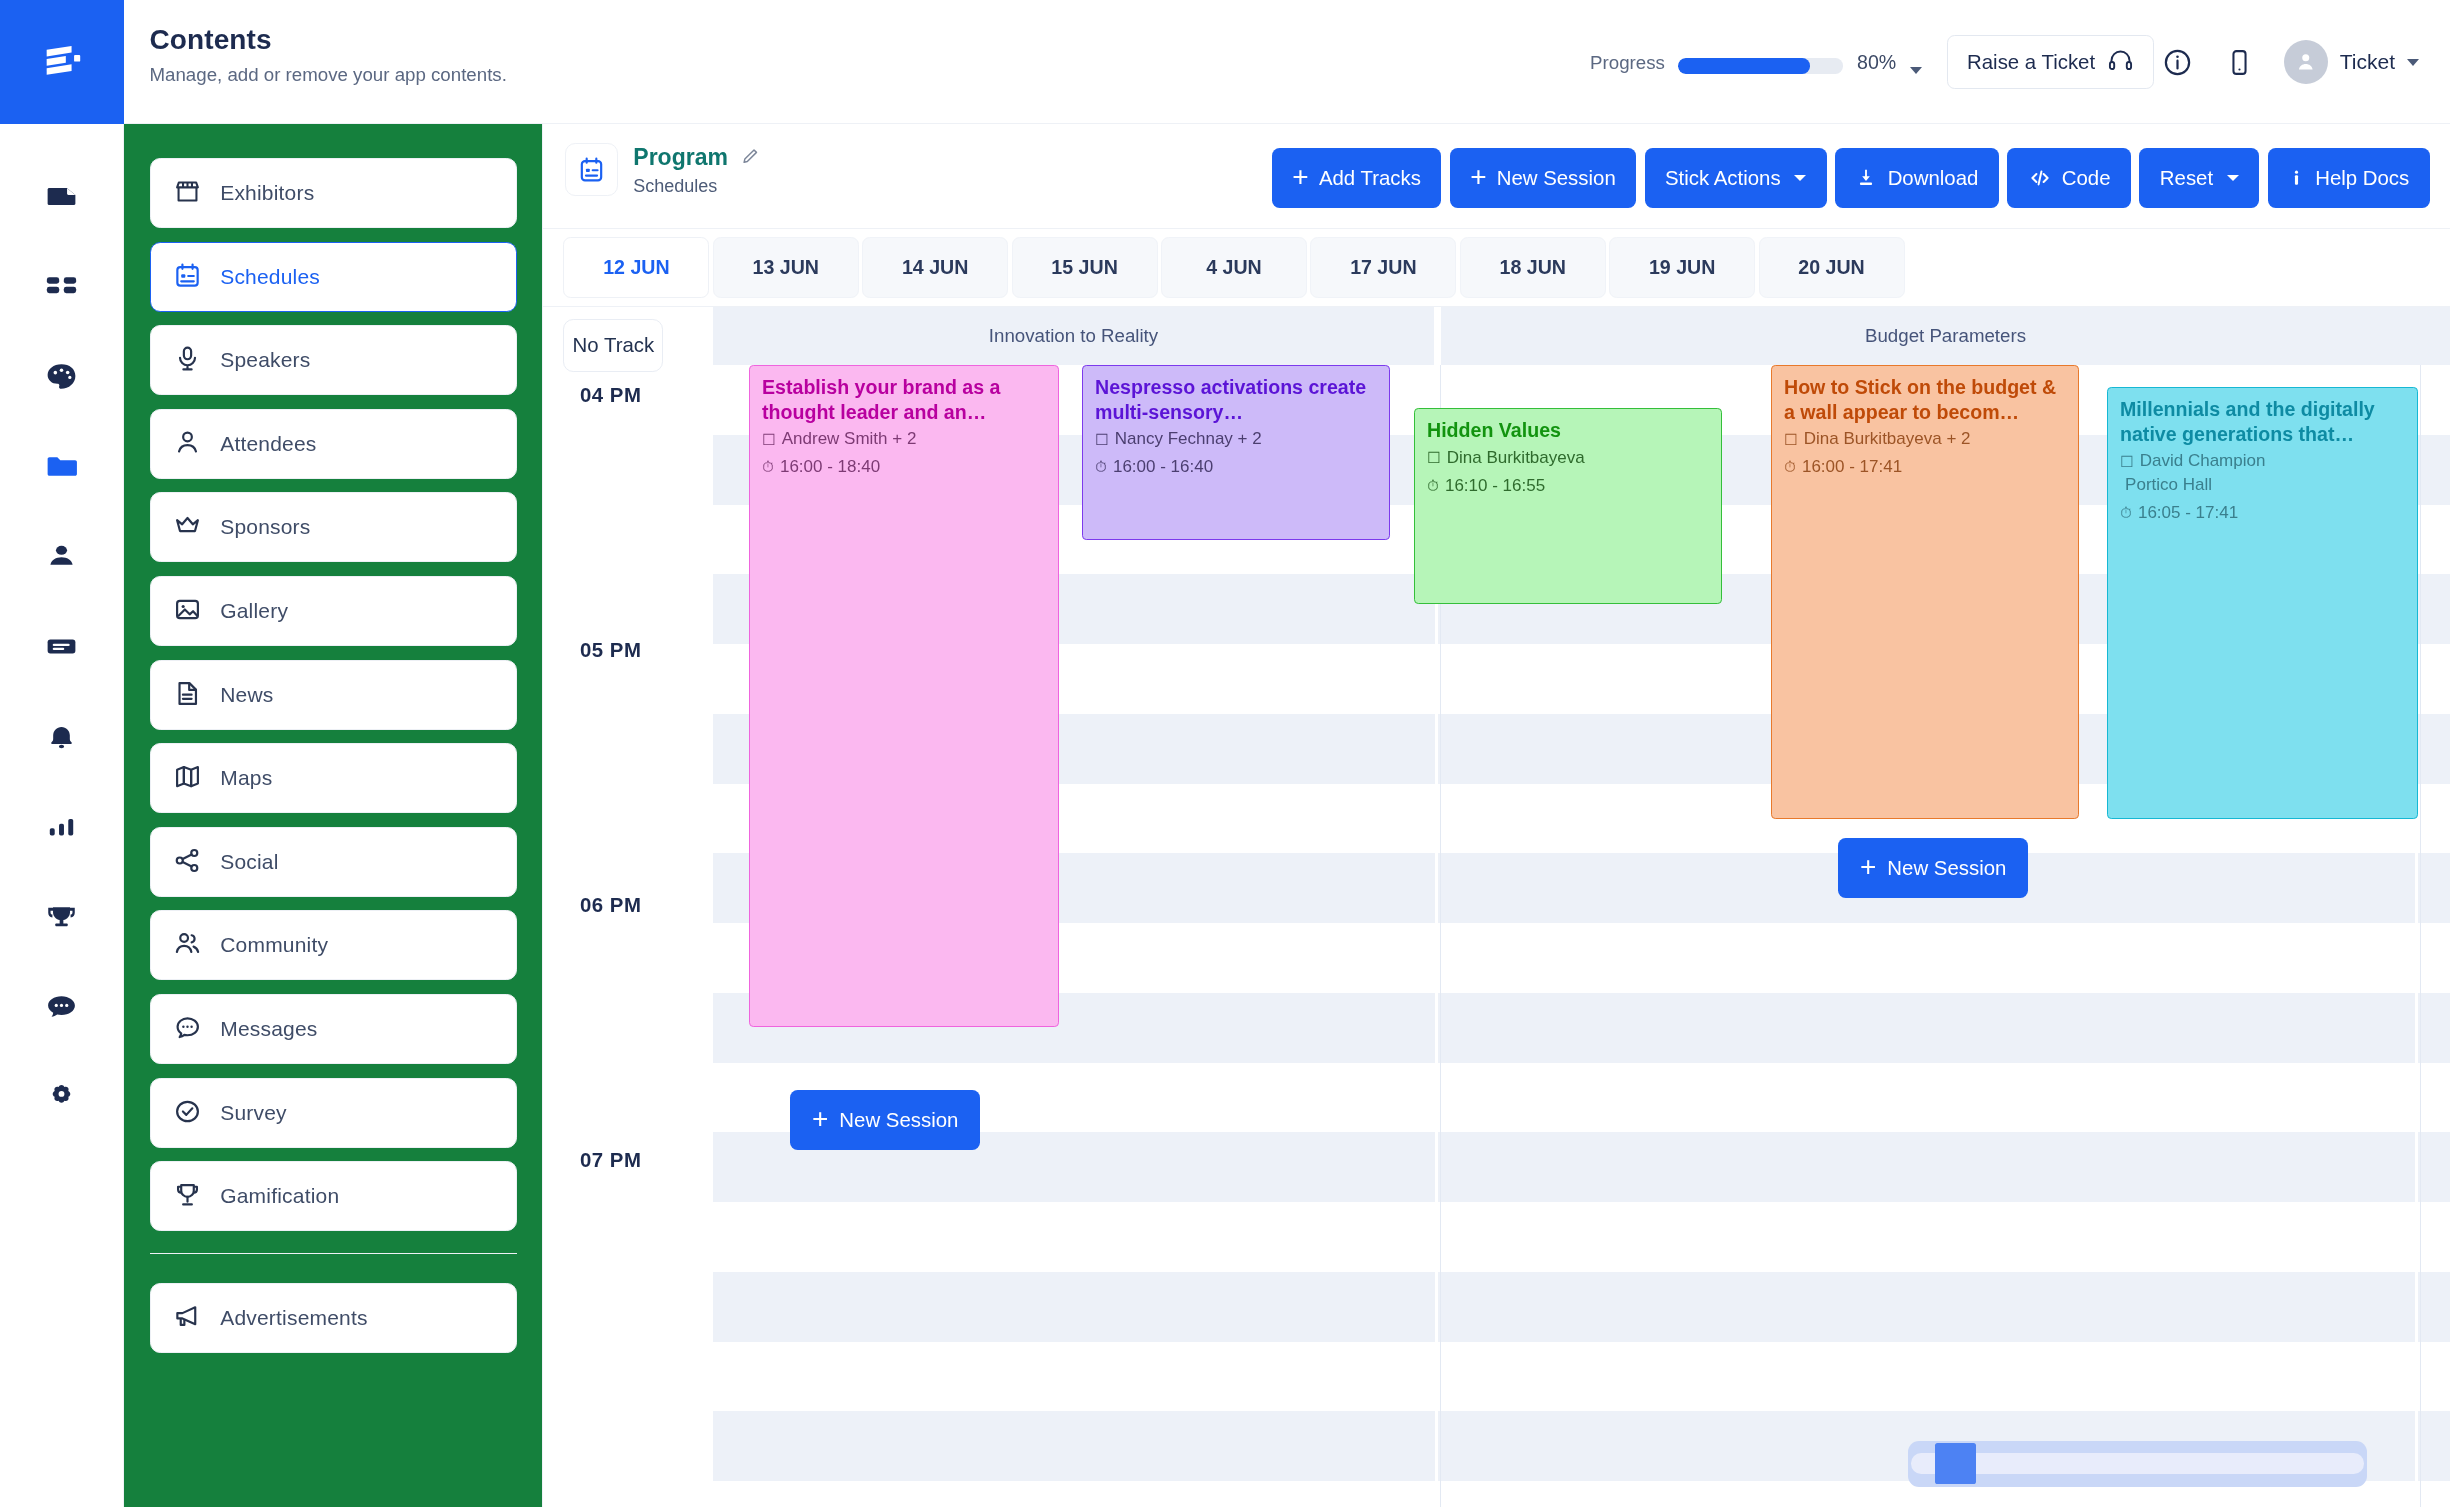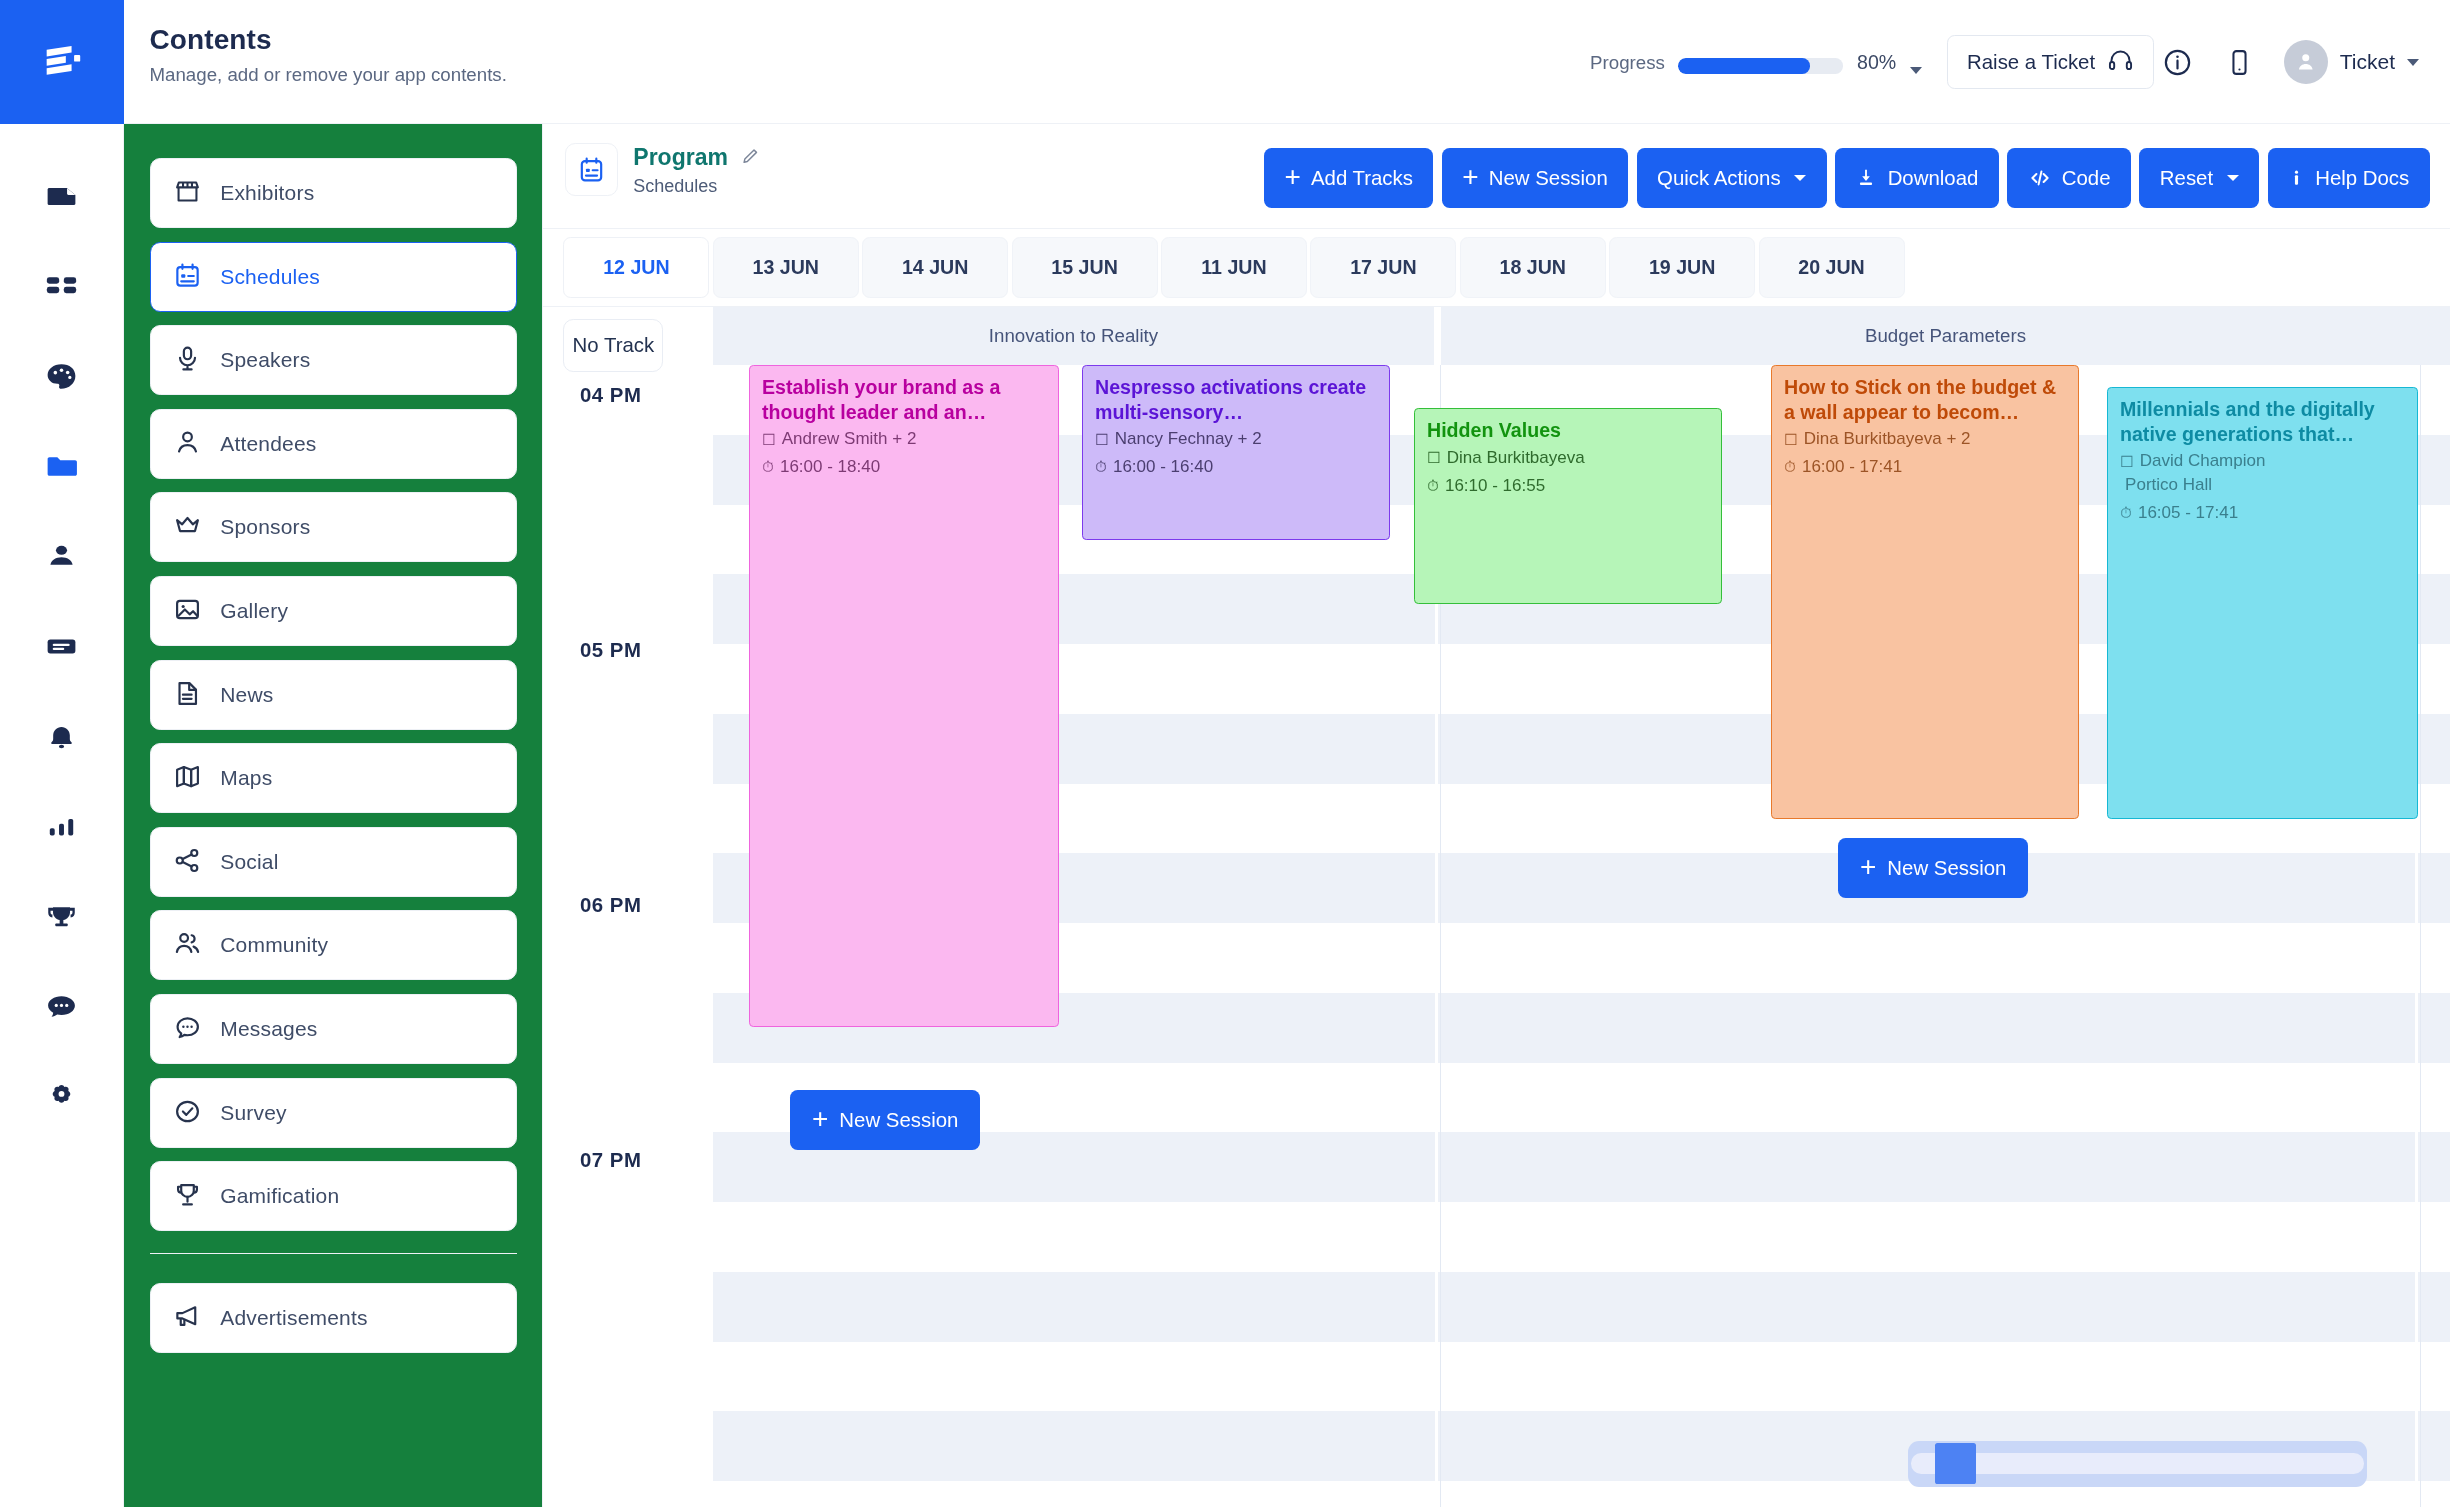--- a/index.html
+++ b/index.html
@@ -513,21 +513,21 @@
           </span>
           <span>Add Tracks</span>
         </button>
         <button class="btn-blue">
           <span style="display: flex; align-items: center;">
             <span class="plus">+</span>
           </span>
           <span>New Session</span>
         </button>
         <button class="btn-blue">
-          <span>Quick Actions</span>
+          <span>Stick Actions</span>
           <span class="wcaret"></span>
         </button>
         <button class="btn-blue">
           <span style="display: flex; align-items: center;">
             <svg width="22" height="22" viewBox="0 0 24 24" fill="#fff">
               <path d="M11 3h2v7.2h3.2L12 15.2 7.8 10.2H11z"></path>
               <rect x="5.4" y="17" width="13.2" height="2.6" rx="1"></rect>
             </svg>
           </span>
           <span>Download</span>
@@ -554,21 +554,21 @@
           <span>Help Docs</span>
         </button>
       </div>
   </div>
 
   <div id="date-tabs">
       <div class="date-tab active">12 JUN</div>
       <div class="date-tab">13 JUN</div>
       <div class="date-tab">14 JUN</div>
       <div class="date-tab">15 JUN</div>
-      <div class="date-tab">11 JUN</div>
+      <div class="date-tab">4 JUN</div>
       <div class="date-tab">17 JUN</div>
       <div class="date-tab">18 JUN</div>
       <div class="date-tab">19 JUN</div>
       <div class="date-tab">20 JUN</div>
     </div>
 
   <div id="calendar">
     <div id="track-header">
       <div id="no-track-btn">No Track</div>
       <div class="track-col-head" style="left:170px;width:721px">Innovation to Reality</div>

